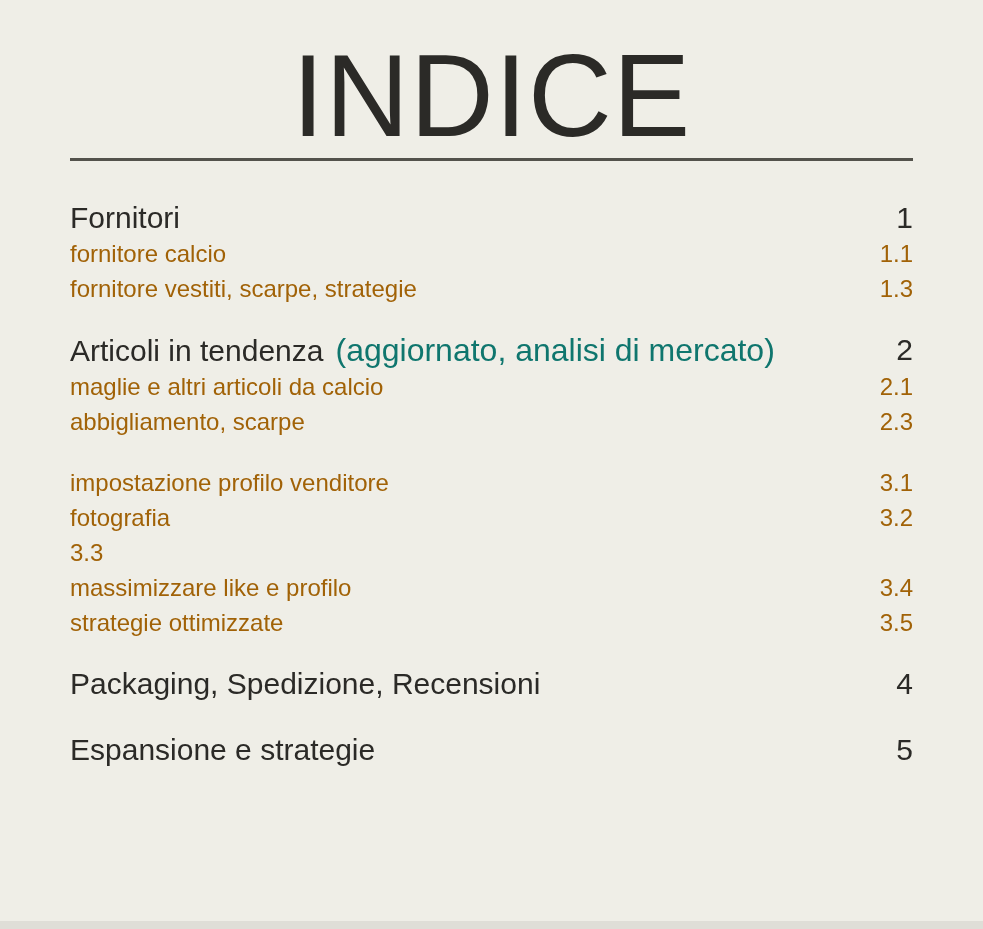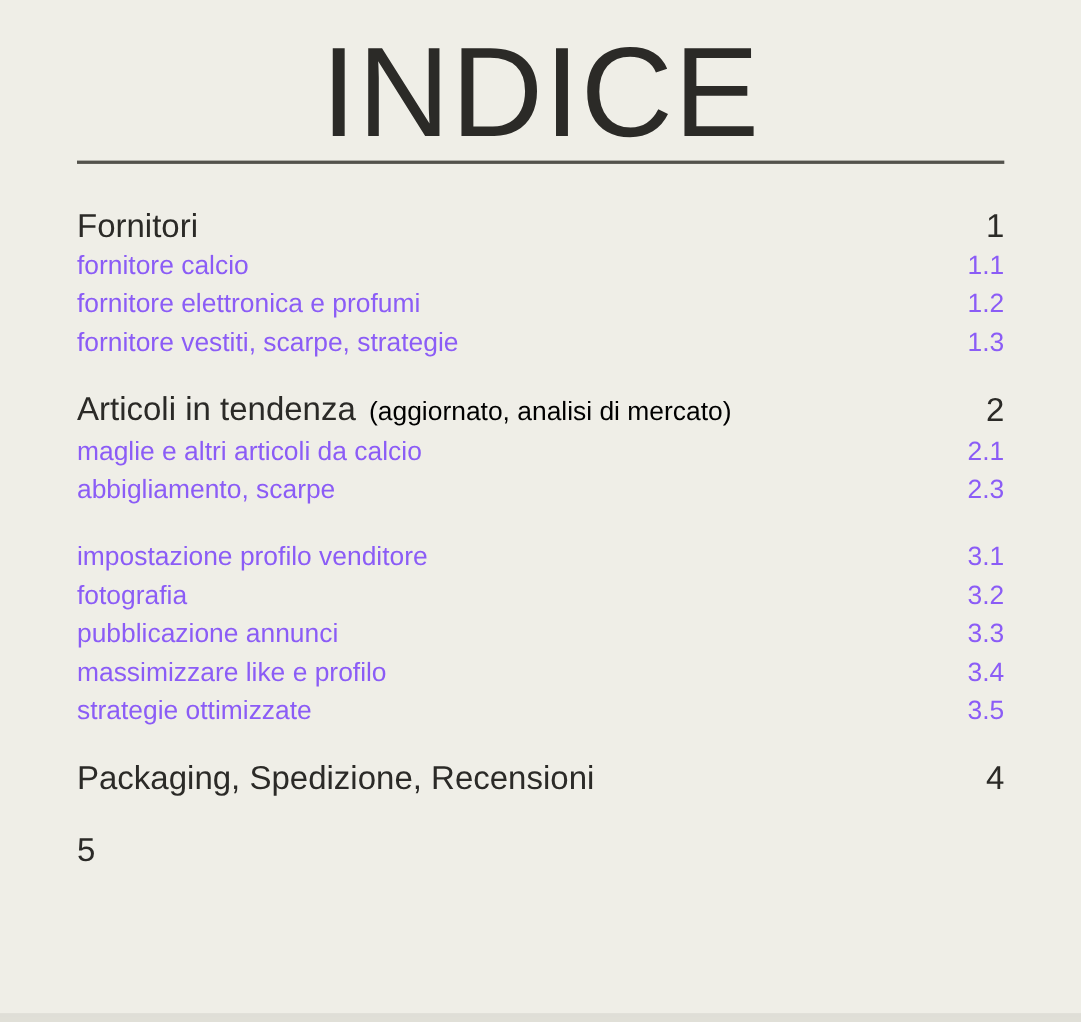--- a/index.html
+++ b/index.html
@@ -12,21 +12,21 @@
     background: #efeee7;
     font-family: "Liberation Sans", sans-serif;
     color: #2b2a27;
     position: relative;
     overflow: hidden;
   }
   .page {
     box-sizing: border-box;
     width: 100%;
     height: 100%;
-    padding: 0 70px;
+    padding: 12px 70px;
   }
   .title {
     margin: 0;
     padding-top: 26px;
     text-align: center;
     font-size: 116px;
     font-weight: 500;
     line-height: 1;
     letter-spacing: 1px;
     color: #2b2a27;
@@ -45,40 +45,40 @@
   }
   .section.first {
     margin-top: 39px;
   }
   .section.last {
     margin-top: 30px;
   }
   .row {
     display: flex;
     justify-content: space-between;
-    align-items: center;
+    align-items: flex-start;
   }
   .header-row {
     font-size: 30px;
     line-height: 36px;
     font-weight: 400;
     color: #2b2a27;
   }
   .header-row .note {
-    font-size: 24px;
+    font-size: 32px;
     margin-left: 12px;
-    color: #000000;
+    color: #0f766e;
   }
   .header-row .note:empty {
     display: none;
   }
   .sub-row {
     font-size: 24px;
     line-height: 35px;
-    color: #8b5cf6;
+    color: #a16207;
   }
   .entry-label {
     white-space: nowrap;
   }
   .entry-num {
     white-space: nowrap;
     text-align: right;
   }
   .bottom-shade {
     position: absolute;
@@ -102,24 +102,20 @@
     <div class="section first">
       <div class="row header-row">
         <div class="entry-label"><span>Fornitori</span></div>
         <div class="entry-num">1</div>
       </div>
       <div class="row sub-row">
         <div class="entry-label">fornitore calcio</div>
         <div class="entry-num">1.1</div>
       </div>
       <div class="row sub-row">
-        <div class="entry-label">fornitore elettronica e profumi</div>
-        <div class="entry-num">1.2</div>
-      </div>
-      <div class="row sub-row">
         <div class="entry-label">fornitore vestiti, scarpe, strategie</div>
         <div class="entry-num">1.3</div>
       </div>
     </div>
 
     <div class="section">
       <div class="row header-row">
         <div class="entry-label"><span>Articoli in tendenza</span><span class="note">(aggiornato, analisi di mercato)</span></div>
         <div class="entry-num">2</div>
       </div>
@@ -136,21 +132,20 @@
     <div class="section">
       <div class="row sub-row">
         <div class="entry-label">impostazione profilo venditore</div>
         <div class="entry-num">3.1</div>
       </div>
       <div class="row sub-row">
         <div class="entry-label">fotografia</div>
         <div class="entry-num">3.2</div>
       </div>
       <div class="row sub-row">
-        <div class="entry-label">pubblicazione annunci</div>
         <div class="entry-num">3.3</div>
       </div>
       <div class="row sub-row">
         <div class="entry-label">massimizzare like e profilo</div>
         <div class="entry-num">3.4</div>
       </div>
       <div class="row sub-row">
         <div class="entry-label">strategie ottimizzate</div>
         <div class="entry-num">3.5</div>
       </div>
@@ -158,20 +153,21 @@
 
     <div class="section">
       <div class="row header-row">
         <div class="entry-label"><span>Packaging, Spedizione, Recensioni</span></div>
         <div class="entry-num">4</div>
       </div>
     </div>
 
     <div class="section last">
       <div class="row header-row">
+        <div class="entry-label"><span>Espansione e strategie</span></div>
         <div class="entry-num">5</div>
       </div>
     </div>
 
   </div>
 </div>
 
 <div class="bottom-shade"></div>
 
 </body></html>

